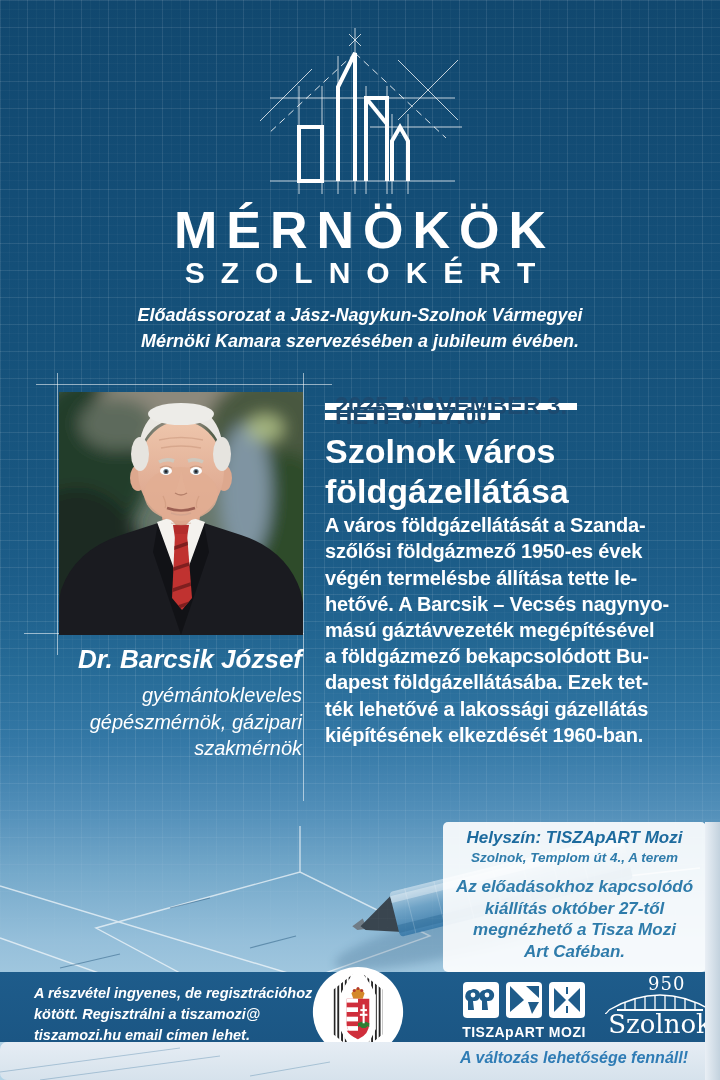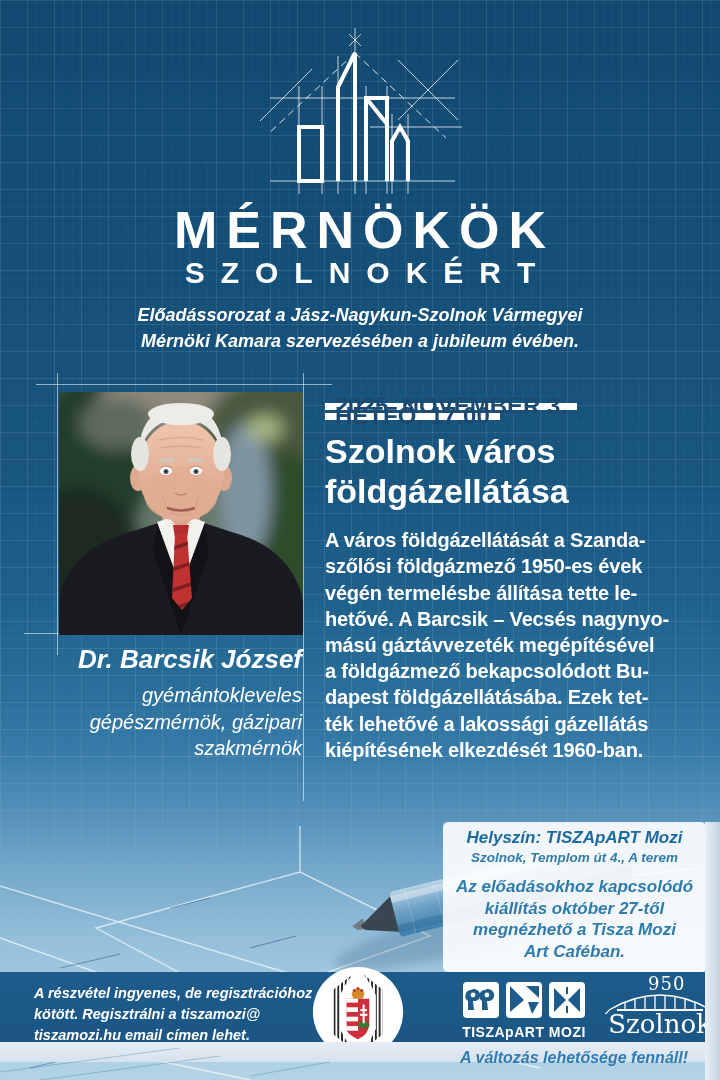--- a/index.html
+++ b/index.html
@@ -34,42 +34,42 @@
   .frame-line{position:absolute;background:rgba(255,255,255,.55);}
   .photo{position:absolute;left:59px;top:392px;width:244px;height:243px;overflow:hidden;}
   .caption{position:absolute;left:10px;top:644px;width:292px;text-align:right;color:#fff;}
   .cap-name{font-size:26px;font-weight:bold;font-style:italic;margin-bottom:7px;}
   .cap-line{font-size:20px;font-style:italic;line-height:1.33;}
   .event{position:absolute;left:325px;top:403px;width:386px;}
   .badge{display:inline-block;background:#fff;color:#1c4a70;font-weight:bold;
     font-size:24px;padding:3px 10px 4px 10px;margin-bottom:3px;}
   .badges{line-height:0;}
   .ev-title{color:#fff;font-size:34px;font-weight:bold;line-height:1.18;margin-top:8px;}
-  .ev-body{color:#fff;font-size:20px;font-weight:bold;line-height:1.31;margin-top:16px;
+  .ev-body{color:#fff;font-size:20px;font-weight:bold;line-height:1.31;margin-top:1px;
     letter-spacing:-.2px;}
   .venue-box{position:absolute;left:443px;top:822px;width:263px;height:150px;
     background:rgba(255,255,255,.9);border-radius:5px;text-align:center;
     color:#2577a8;font-style:italic;z-index:5;padding-top:6px;box-sizing:border-box;}
   .venue-l1{font-size:17px;font-weight:bold;color:#1d6b9e;}
   .venue-l2{font-size:13.5px;font-weight:bold;margin-top:2px;color:#2f7cab;}
   .venue-note{font-size:17px;font-weight:bold;line-height:1.27;margin-top:11px;color:#2f7cab;}
   .footer-bar{position:absolute;left:0;top:972px;width:720px;height:70px;
     background:linear-gradient(180deg,#1e5c8b,#1b5684);z-index:4;}
   .reg-text{position:absolute;left:34px;top:11px;color:#fff;font-size:14.5px;
     font-weight:bold;font-style:italic;line-height:1.45;}
   .emblem{position:absolute;left:311px;top:-7px;width:94px;height:94px;z-index:5;}
   .tiszapart{position:absolute;left:458px;top:10px;width:132px;text-align:center;}
   .tp-text{color:#fff;font-size:14px;font-weight:bold;letter-spacing:.5px;margin-top:2px;}
   .szolnok{position:absolute;left:602px;top:1px;width:116px;text-align:center;
     color:#fff;font-family:"DejaVu Serif", serif;}
   .sz-950{position:absolute;left:46px;top:0;font-size:18px;letter-spacing:1px;}
   .sz-bridge{position:absolute;left:3px;top:17px;}
   .sz-name{position:absolute;left:0;top:36px;width:116px;font-size:26px;}
-  .bottom-strip{position:absolute;left:0;top:1042px;width:720px;height:20px;
-    background:linear-gradient(180deg,#e6edf4,#d6e2ec);z-index:5;}
+  .bottom-strip{position:absolute;left:0;top:1042px;width:720px;height:38px;
+    background:linear-gradient(180deg,#e6edf4,#d6e2ec);z-index:5;border-radius:7px;}
   .tagline{position:absolute;right:32px;top:7px;color:#2f7cb5;font-size:16px;
     font-weight:bold;font-style:italic;}
   .strip-lines{position:absolute;left:0;top:0;opacity:.5;}
 </style>
 </head>
 <body>
 
 <div class="poster">
 
   <svg class="bg-drawing" width="720" height="312" viewBox="0 0 720 312">

